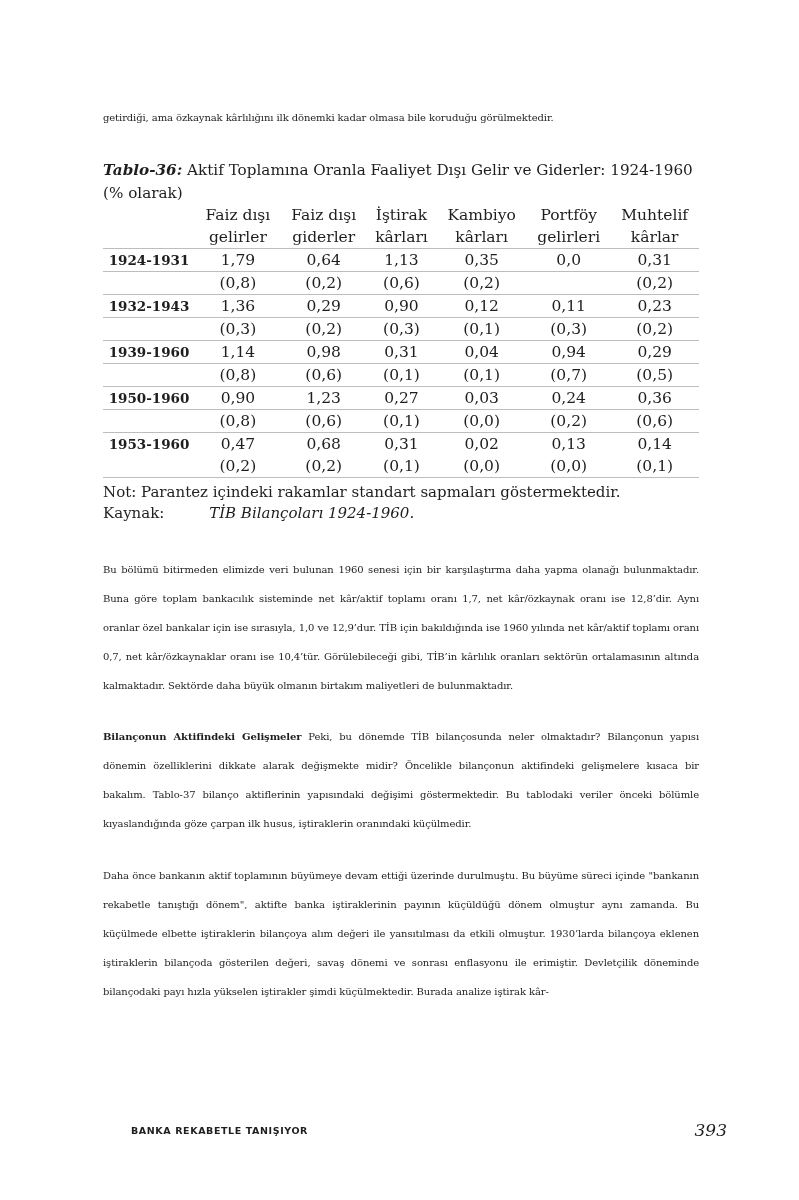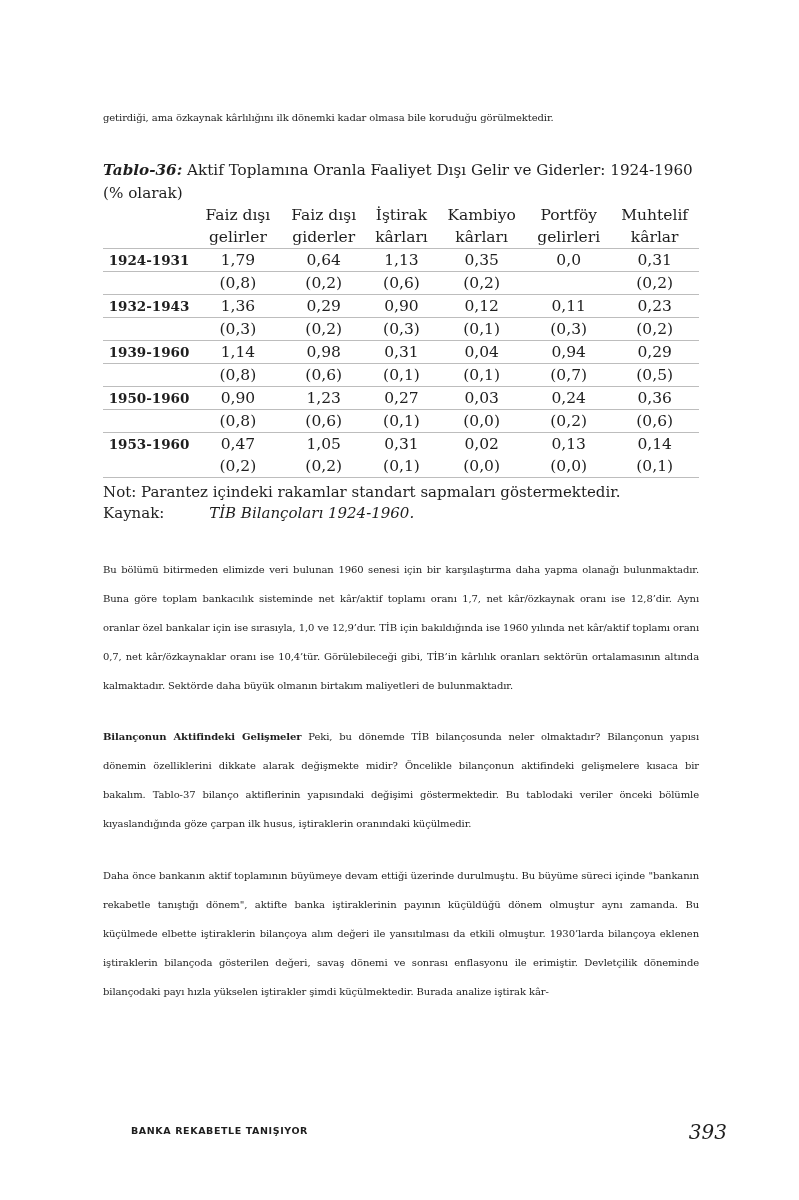--- a/index.html
+++ b/index.html
@@ -18,21 +18,21 @@
   table.data tr.last td { border-bottom: 1px solid #bdbdbd; }
   col.c0 { width: 92px; }
   .notes { font-size: 15px; line-height: 21px; margin-top: 4px; }
   .notes i { font-style: italic; margin-left: 40px; }
   .gap1 { height: 31px; }
   .gap2 { height: 22px; }
   .gap3 { height: 23px; }
   .section-head { font-weight: bold; }
   .footer { position: absolute; left: 103px; top: 1120px; width: 596px; height: 22px; margin-left: 28px; }
   .running-title { position: absolute; left: 0; top: 5px; font-family: "DejaVu Sans", sans-serif; font-weight: bold; font-size: 9.5px; letter-spacing: 0.6px; }
-  .page-number { position: absolute; right: 0; top: 0; font-style: italic; font-size: 20px; }
+  .page-number { position: absolute; right: 0; top: 0; font-style: italic; font-size: 17px; }
 </style>
 </head>
 <body>
 
 <div class="page">
   <p class="para p-top">getirdiği, ama özkaynak kârlılığını ilk dönemki kadar olmasa bile koruduğu görülmektedir.</p>
 
   <div class="table-caption">
     <b>Tablo-36:</b><span> Aktif Toplamına Oranla Faaliyet Dışı Gelir ve Giderler: 1924-1960 (% olarak)</span>
   </div>
@@ -141,21 +141,21 @@
         <td>(0,6)</td>
         <td>(0,1)</td>
         <td>(0,0)</td>
         <td>(0,2)</td>
         <td>(0,6)</td>
       </tr>
 
       <tr class="noline">
         <td class="period">1953-1960</td>
         <td>0,47</td>
-        <td>1,05</td>
+        <td>0,68</td>
         <td>0,31</td>
         <td>0,02</td>
         <td>0,13</td>
         <td>0,14</td>
       </tr>
       <tr class="last">
         <td></td>
         <td>(0,2)</td>
         <td>(0,2)</td>
         <td>(0,1)</td>

